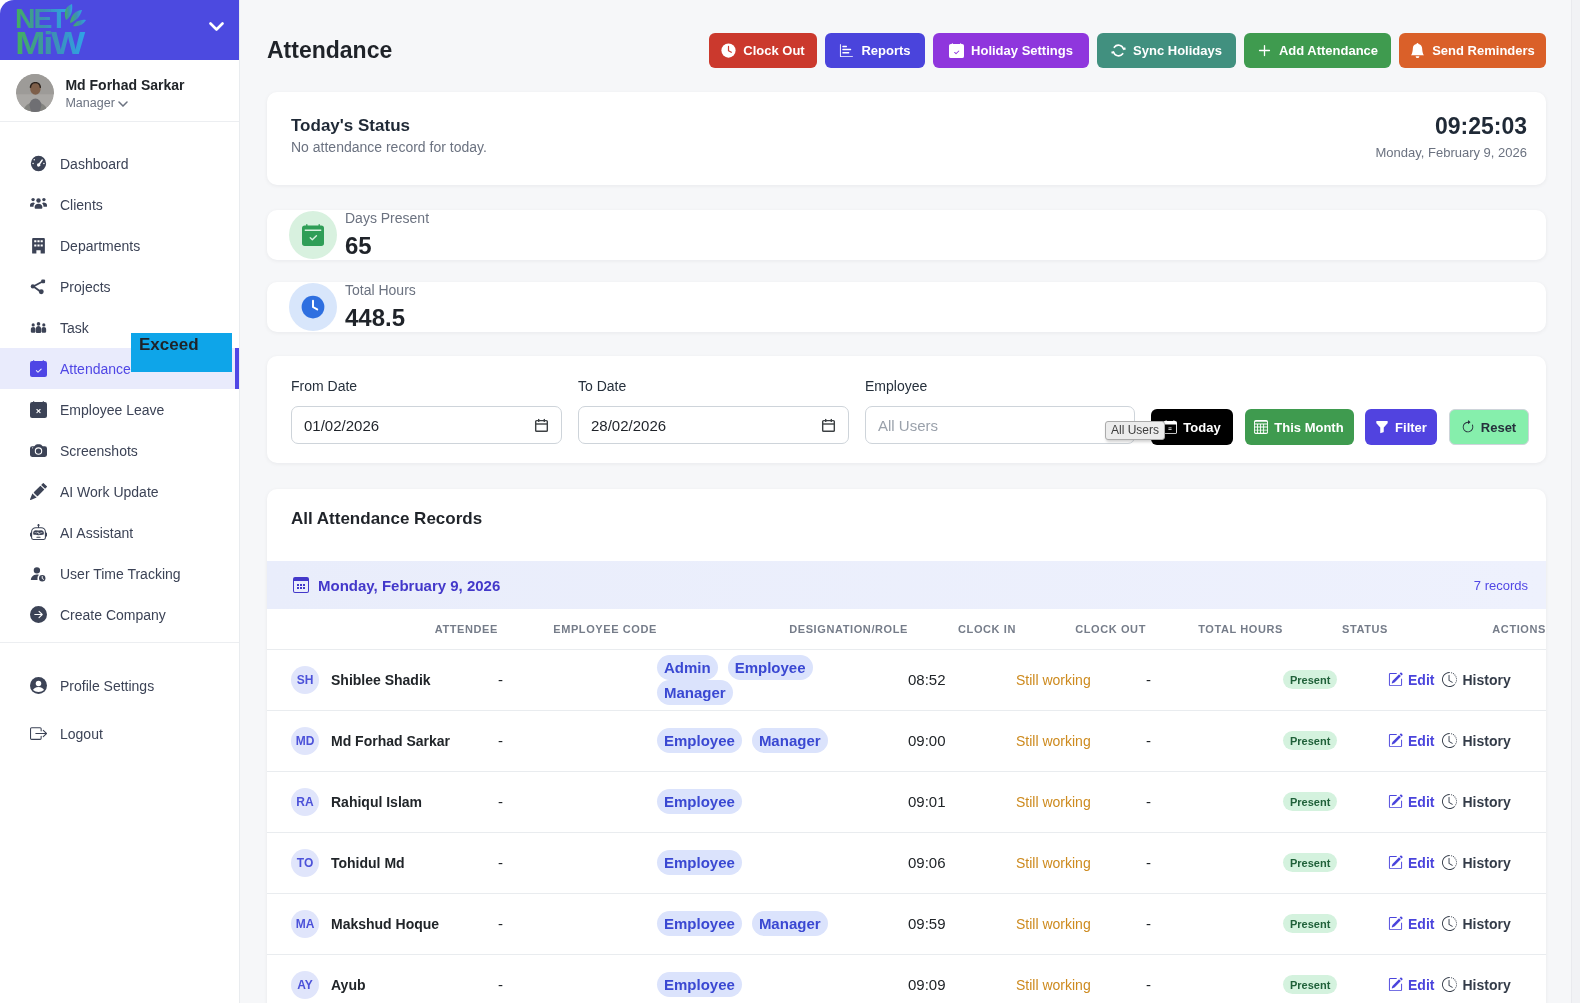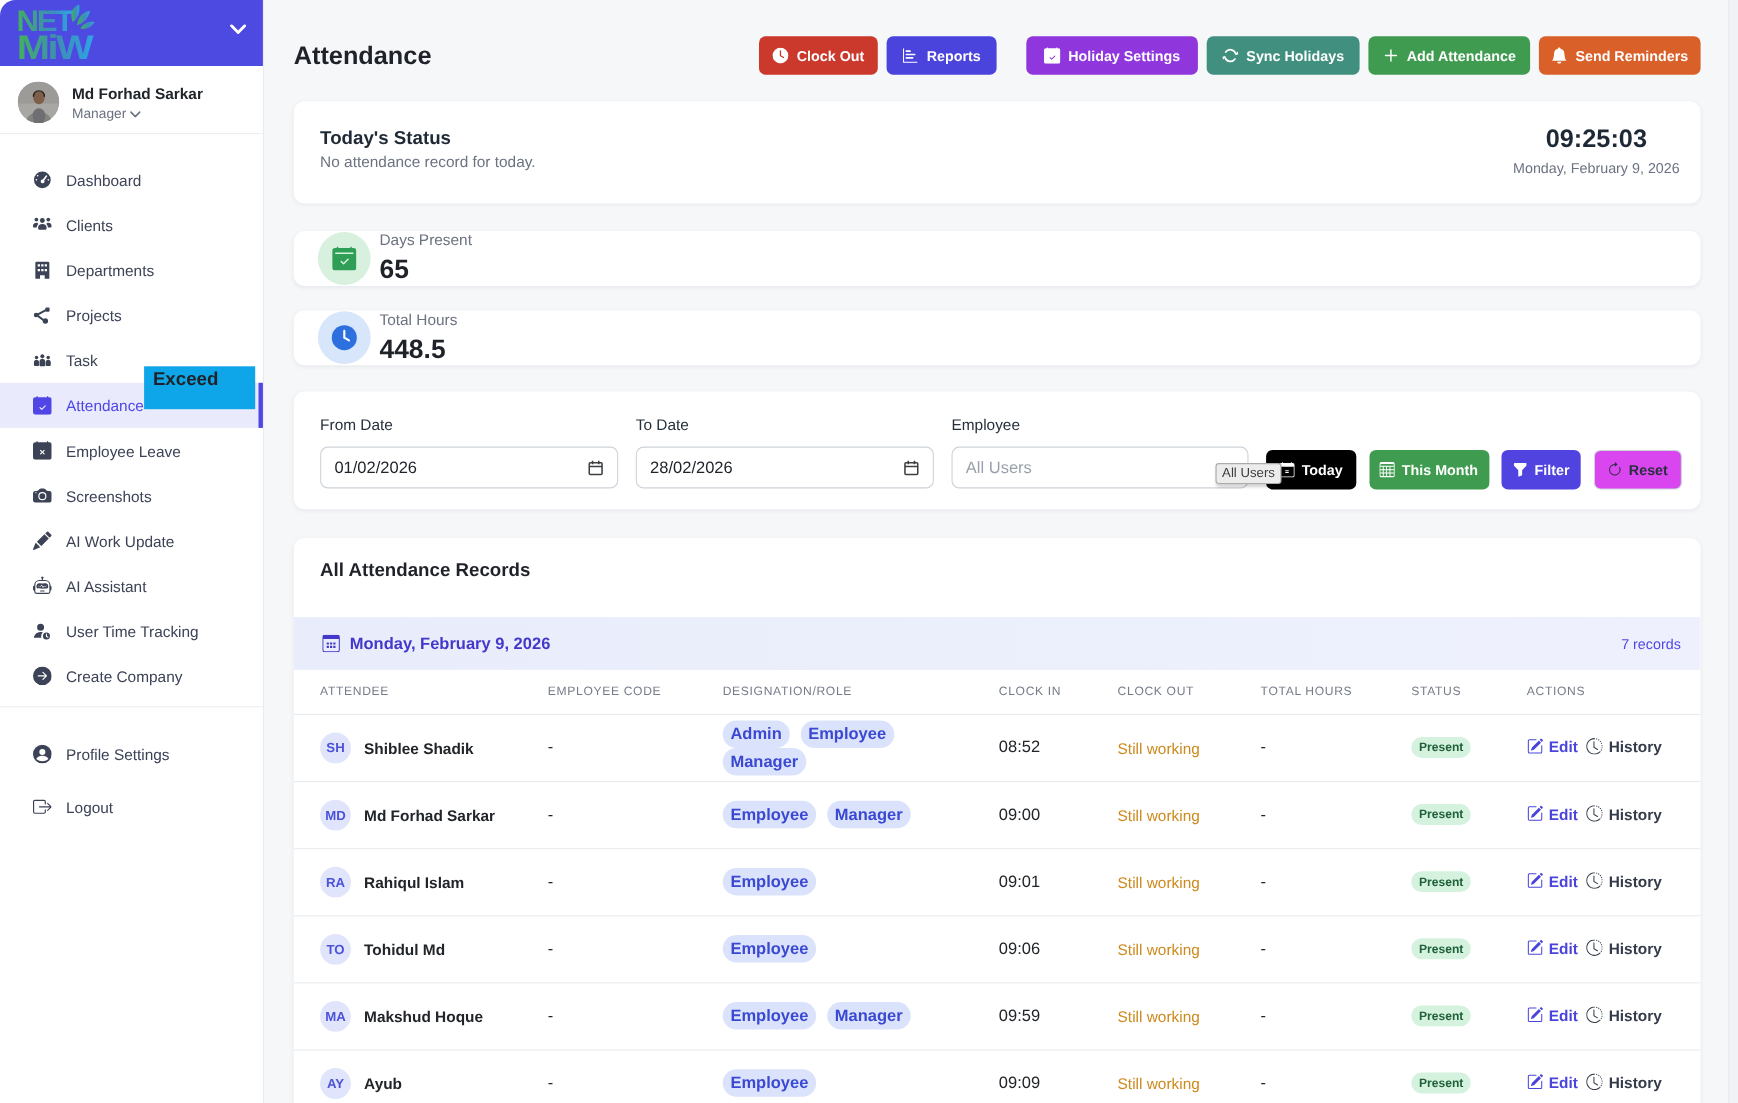--- a/index.html
+++ b/index.html
@@ -24,34 +24,34 @@
 .nav-item.active::after { content:""; position:absolute; right:0; top:0; width:4px; height:41px; background:#4f46e5; }
 .nav-sep { border-top:1px solid #eceef1; margin:7px 0 22px; }
 .exceed { position:absolute; left:131px; top:333px; width:101px; height:39px; background:#0ea5e9; z-index:6; font-size:17px; font-weight:bold; color:#1f2329; padding-left:8px; line-height:24px; }
 
 
 .main { position:absolute; left:241px; top:0; width:1339px; height:1003px; padding:0 34px 0 26px; }
 .topbar { margin-top:33px; height:35px; display:flex; align-items:center; }
 .h1 { font-size:23px; font-weight:bold; color:#1f2329; }
 .btns { margin-left:auto; display:flex; gap:8px; }
 .btn { height:35px; border-radius:6px; color:#fff; font-size:13px; font-weight:bold; display:flex; align-items:center; justify-content:center; gap:7px; white-space:nowrap; }
-.w1{width:108px;} .w2{width:100px;} .w3{width:156px;margin-left:19px;} .w4{width:139px;} .w5{width:147px;} .w6{width:147px;}
+.w1{width:108px;} .w2{width:100px;} .w3{width:156px;} .w4{width:139px;} .w5{width:147px;} .w6{width:147px;}
 .btn svg { flex:0 0 auto; }
 .b-red { background:#cb392d; }
 .b-ind { background:#4a44dc; }
 .b-pur { background:#8f36dd; }
 .b-teal { background:#41907f; }
 .b-green { background:#3f9b4f; }
 .b-orange { background:#da6029; }
 
 .card { background:#fff; border-radius:10px; box-shadow:0 1px 4px rgba(20,20,40,0.06); }
 .today { margin-top:24px; height:93px; padding:24px 20px 0 24px; position:relative; }
 .t1 { font-size:17px; font-weight:bold; color:#1f2936; }
 .t2 { font-size:14px; color:#6b7280; margin-top:3px; }
-.clock { position:absolute; right:19px; top:21px; text-align:center; }
+.clock { position:absolute; right:19px; top:21px; text-align:right; }
 .ctime { font-size:23px; font-weight:bold; color:#1f2936; }
 .cdate { font-size:13px; color:#6b7280; margin-top:5px; }
 
 .stats { margin-top:25px; display:flex; gap:22px;flex-direction:column; }
 .stat { height:91px; flex:1; display:flex; align-items:center; padding-left:22px; }
 .sic { width:48px; height:48px; border-radius:50%; display:flex; align-items:center; justify-content:center; }
 .sic.g { background:#d8f1df; }
 .sic.b { background:#d8e6fb; }
 .sbody { margin-left:8px; }
 .slabel { font-size:14px; color:#6b7280; }
@@ -61,30 +61,30 @@
 .fgroup { margin-right:16px; }
 .flabel { font-size:14px; color:#26303c; margin-bottom:12px; }
 .finput { width:271px; height:38px; border:1px solid #ced4da; border-radius:7px; font-size:15px; color:#1f2329; padding:0 12px; display:flex; align-items:center; position:relative; }
 .fsel { width:270px; color:#9aa1ab; }
 .fbtns { display:flex; gap:11.5px; align-items:flex-end; margin-left:auto; padding-bottom:18px; }
 .fbtn { height:36px; border-radius:6px; color:#fff; font-size:13px; font-weight:bold; display:flex; align-items:center; justify-content:center; gap:6px; white-space:nowrap; }
 .fw1{width:82px;} .fw2{width:109px;} .fw3{width:72px;} .fw4{width:80px;}
 .fb-blue { background:#000000; }
 .fb-green { background:#3f9b4f; }
 .fb-ind { background:#5143e0; }
-.fb-white { background:#d946ef; border:1px solid #ced4da; color:#26303c; }
+.fb-white { background:#86efac; border:1px solid #ced4da; color:#26303c; }
 .tooltip { position:absolute; left:864px; top:421px; background:#ececec; border:1px solid #ababab; font-size:12px; color:#3d3d3d; padding:1px 5px 2px; border-radius:3px; box-shadow:1px 2px 3px rgba(0,0,0,0.18); }
 
 .records { margin-top:26px; height:558px; overflow:hidden; }
 .rtitle { font-size:17px; font-weight:bold; color:#1f2329; padding:20px 0 0 24px; height:72px; }
 .dband { height:48px; background:linear-gradient(90deg,#e9edfb,#eef1fd); display:flex; align-items:center; padding:0 18px 0 26px; }
 .dband .dtext { font-size:15px; font-weight:bold; color:#4338ca; margin-left:9px; }
 .dband .rc { margin-left:auto; font-size:13px; color:#5147e5; }
 table.tbl { border-collapse:collapse; width:100%; table-layout:fixed; }
-.tbl th { font-size:11px; color:#757c89; text-transform:uppercase; letter-spacing:0.6px; font-weight:normal; text-align:left; height:40px; vertical-align:middle; }
+.tbl th { font-size:11px; color:#757c89; text-transform:uppercase; letter-spacing:0.6px; font-weight:bold; text-align:right; height:40px; vertical-align:middle; }
 .tbl td { height:61px; border-top:1px solid #e9ecef; vertical-align:middle; font-size:15px; color:#212529; }
 .lastp .av { position:relative; top:-3px; }
 .lastp .badge { position:relative; top:-4px; }
 .lastp .pill { position:relative; top:-4px; }
 .tbl th:first-child, .tbl td:first-child { padding-left:24px; }
 .c1{width:231px;} .c2{width:159px;} .c3{width:251px;} .c4{width:108px;} .c5{width:130px;} .c6{width:137px;} .c7{width:105px;} .c8{width:auto;}
 .av { width:28px; height:28px; border-radius:50%; background:#e0e5fb; color:#4c52d9; font-size:12px; font-weight:bold; display:inline-flex; align-items:center; justify-content:center; vertical-align:middle; }
 .nm { font-weight:bold; margin-left:12px; font-size:14px; vertical-align:middle; }
 .dash { color:#8a919b; }
 .badge { display:inline-block; background:#dbe3fc; color:#3a48d2; font-size:15px; font-weight:bold; padding:4px 7px; border-radius:999px; margin-right:10px; }

